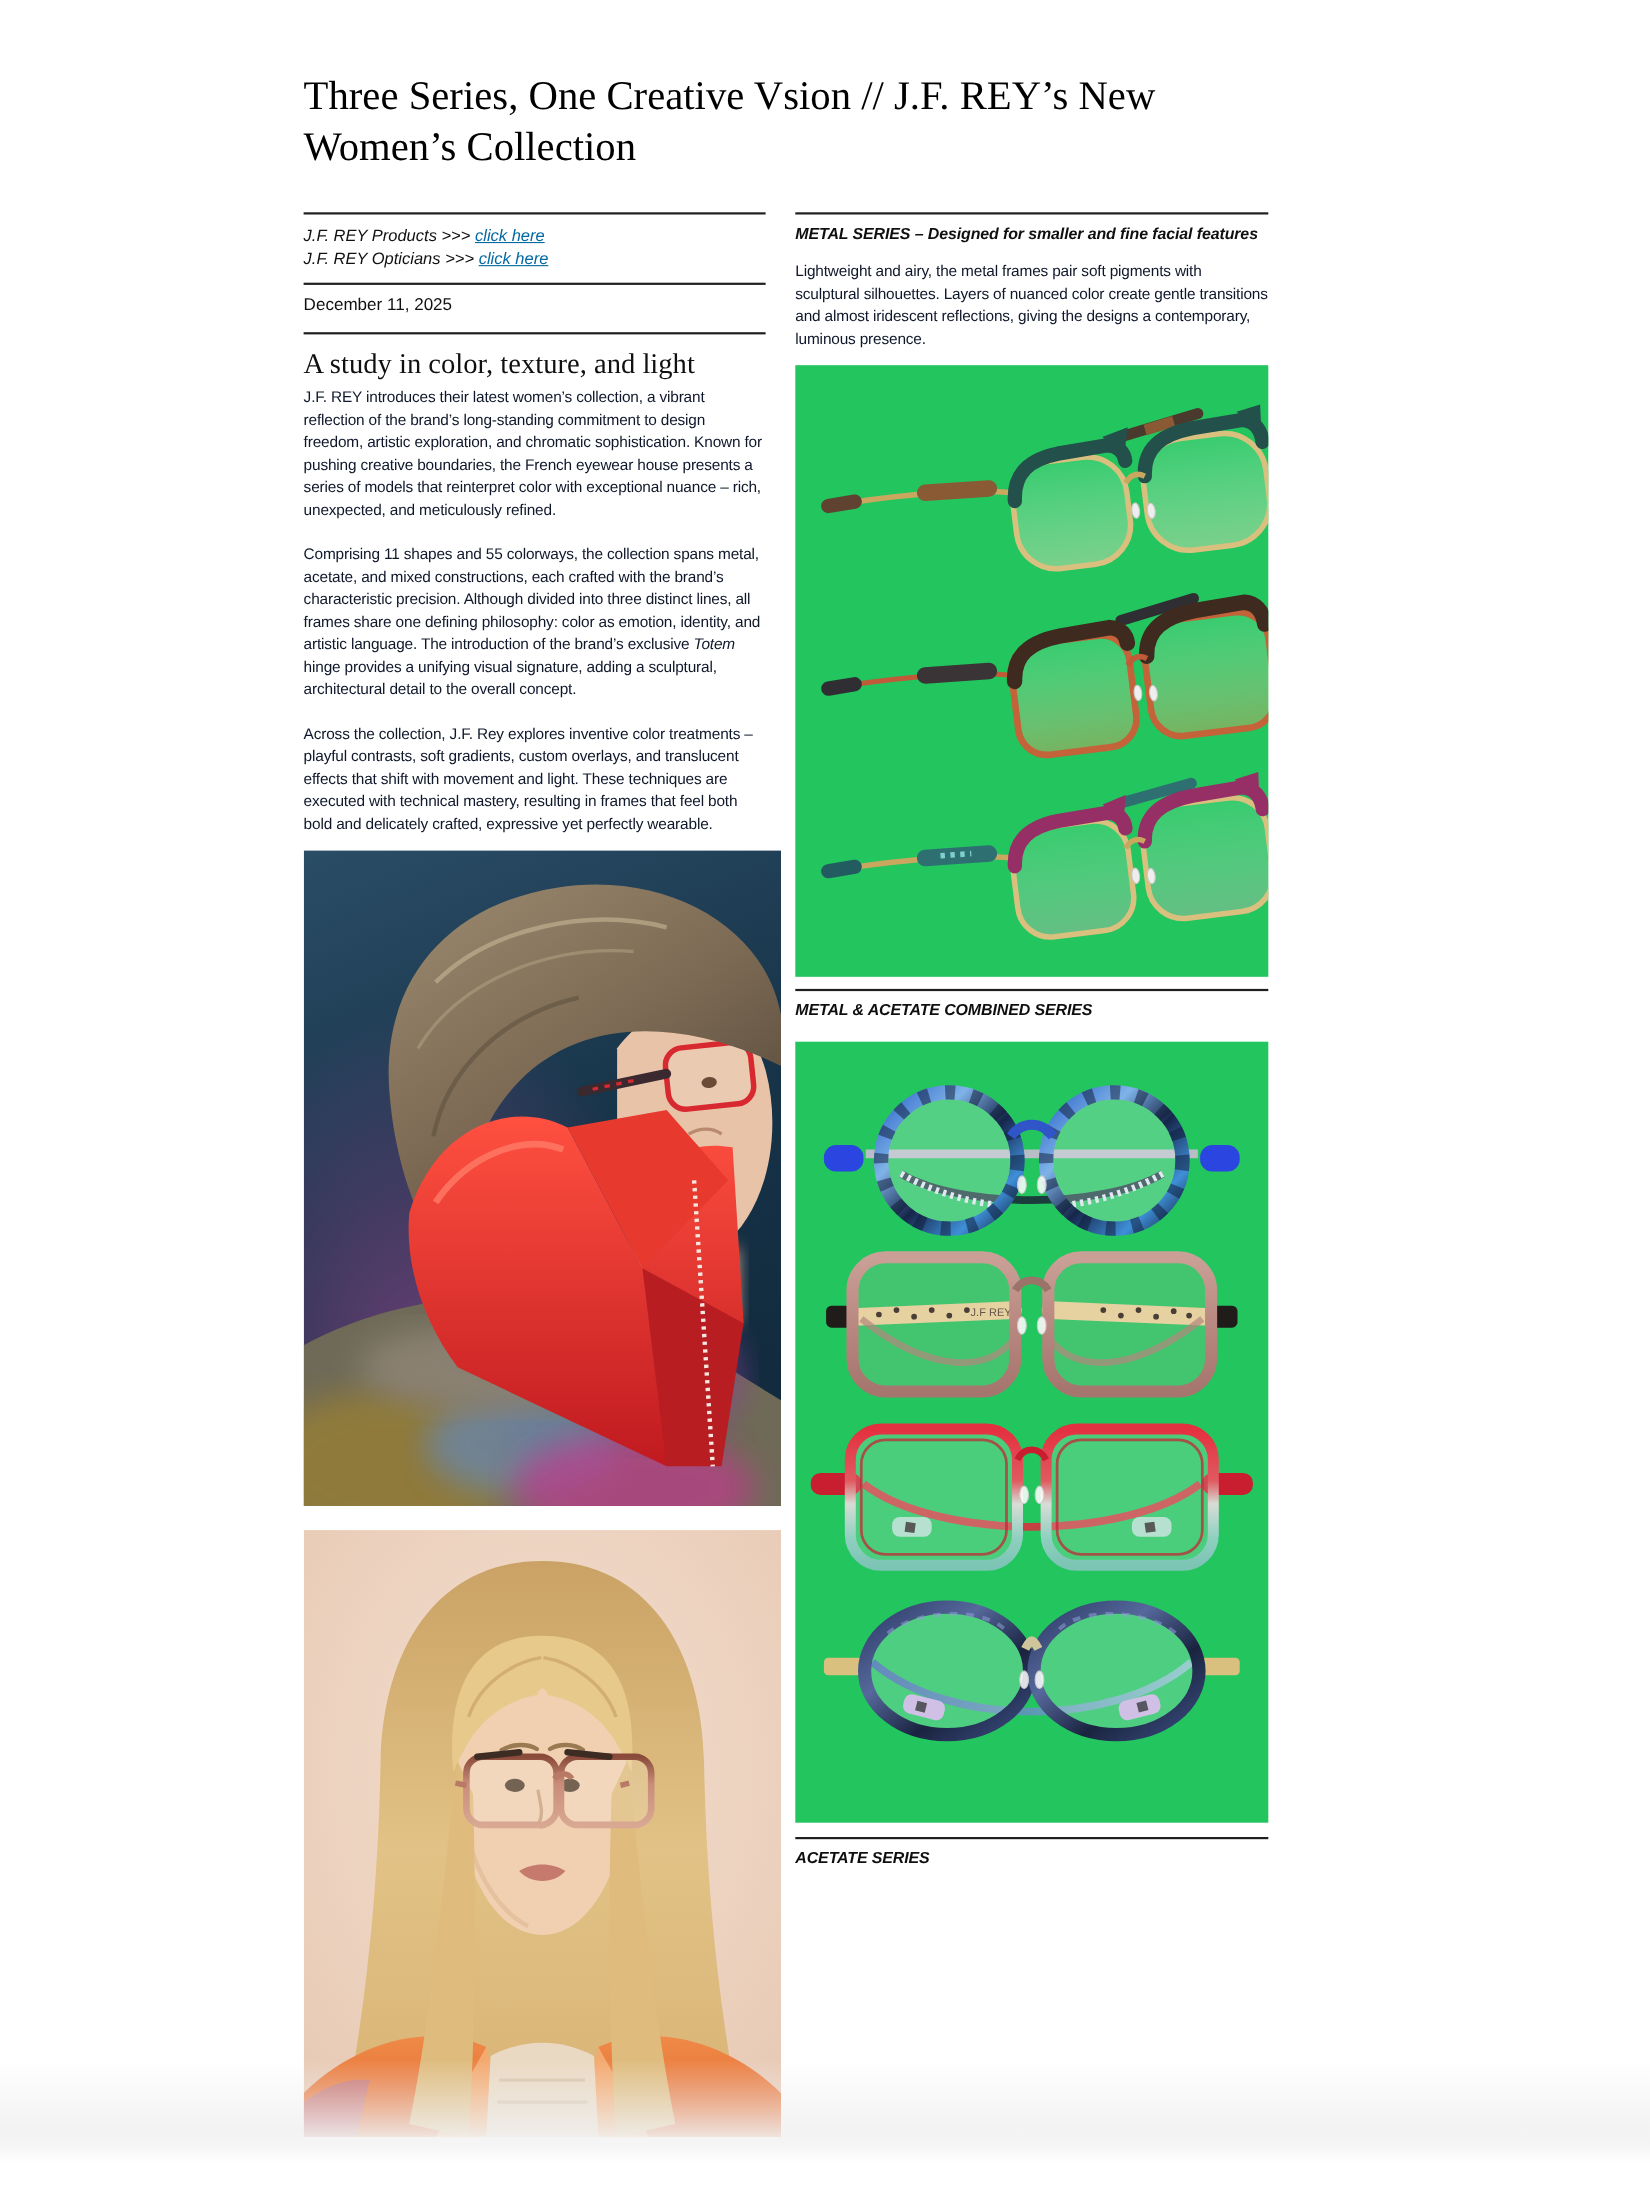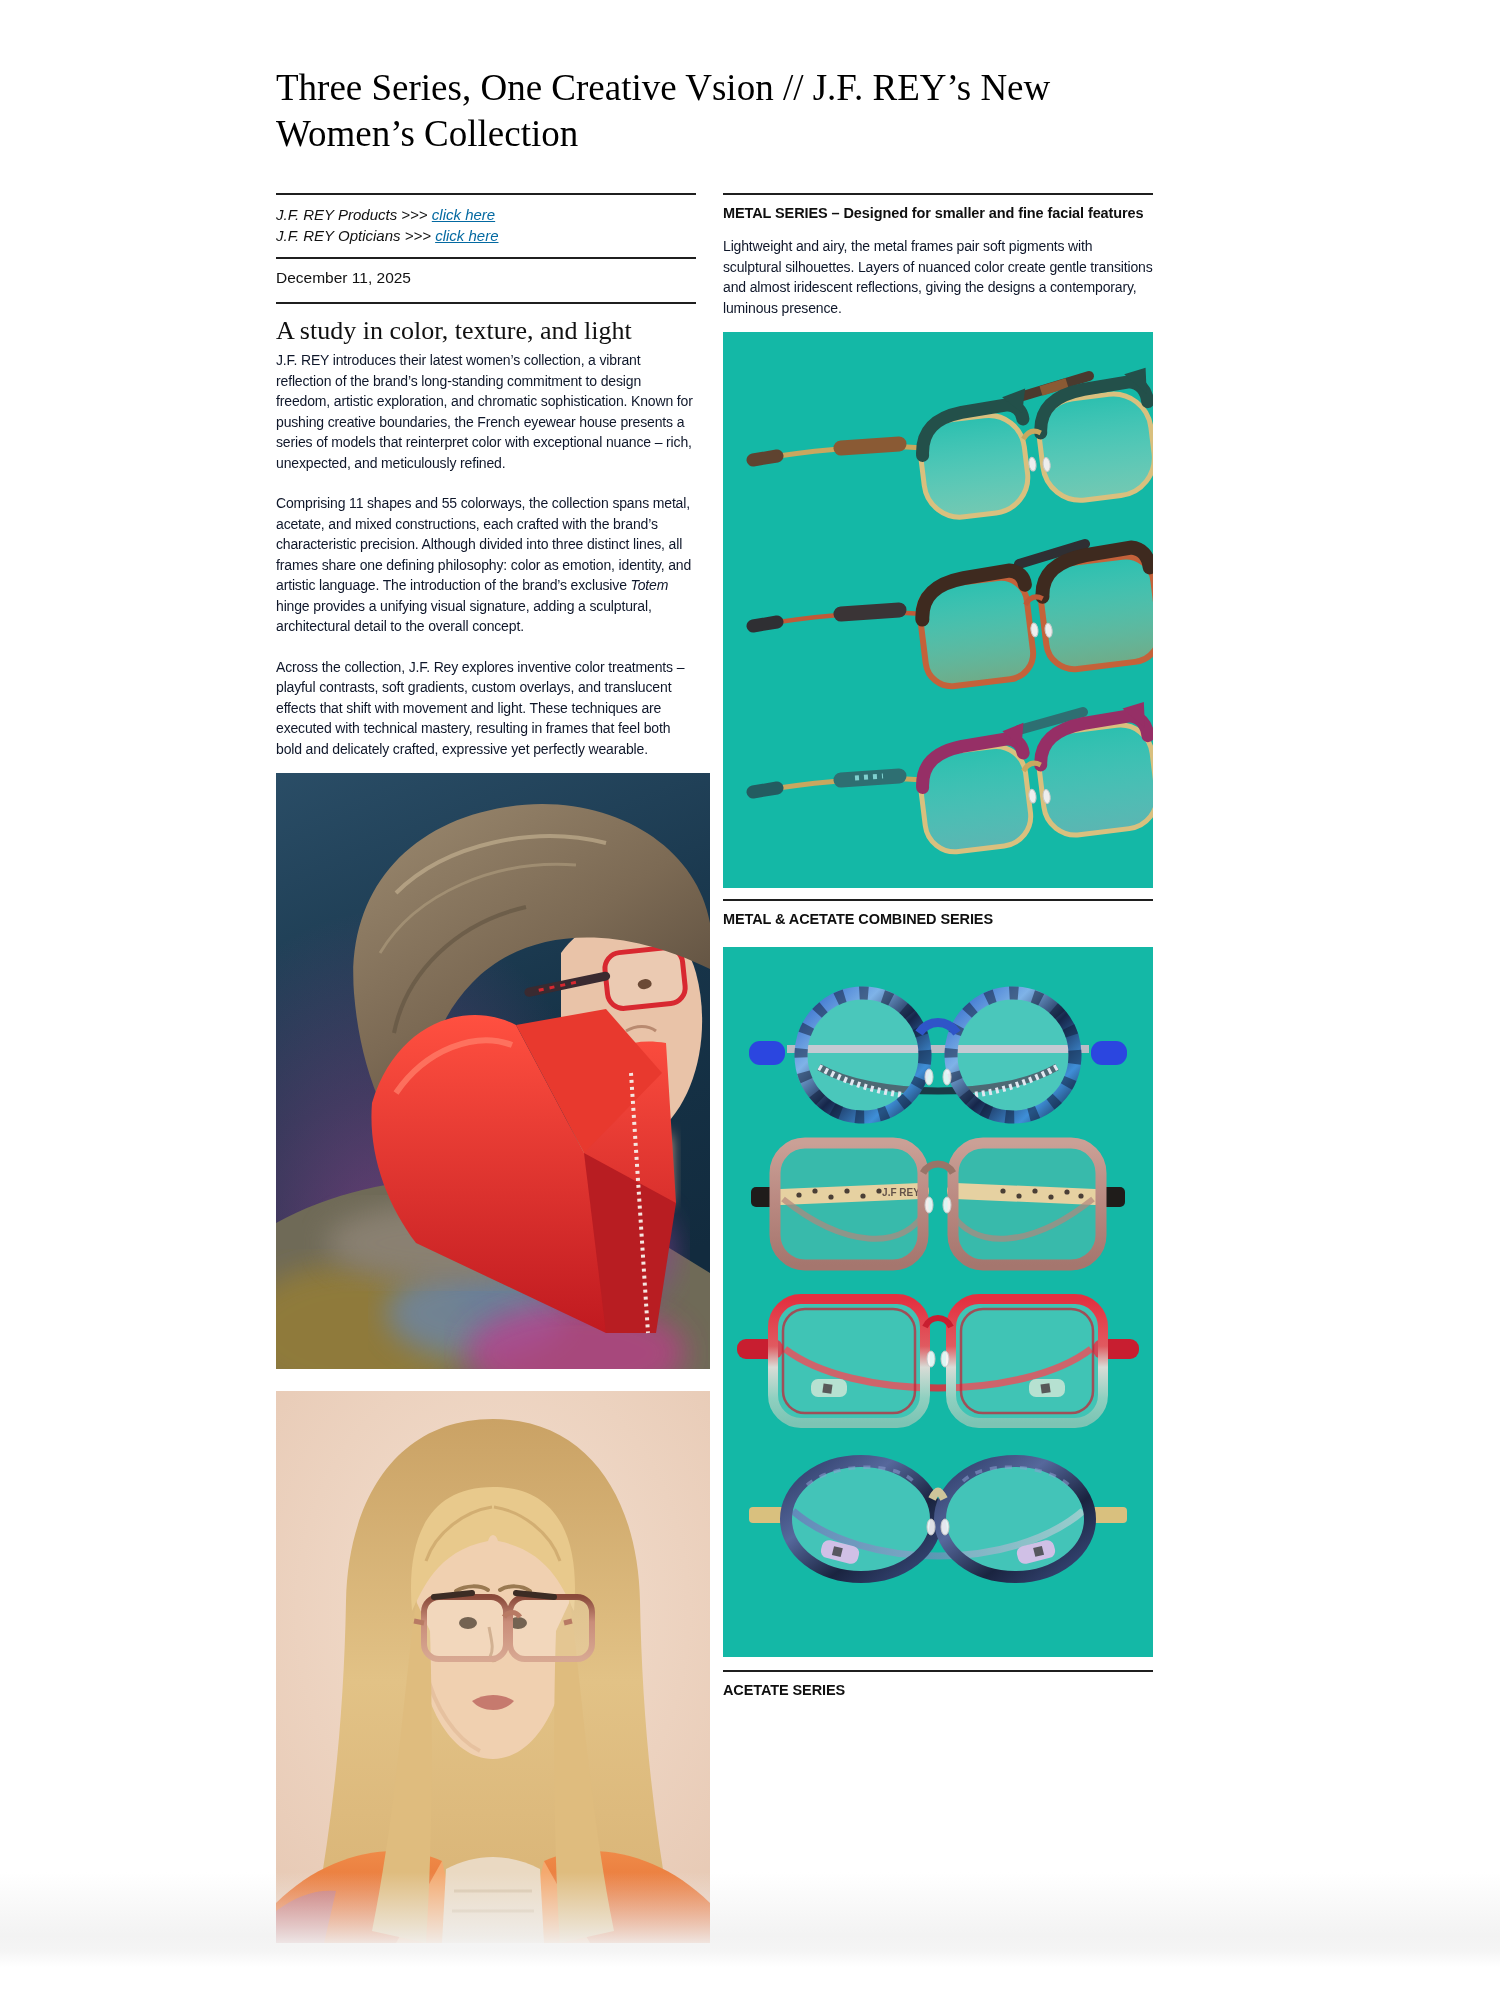--- a/index.html
+++ b/index.html
@@ -20,28 +20,28 @@
   .rule-2{margin-top:11px;}
   .date{margin-top:10px;font-weight:400;font-size:15.5px;line-height:18px;color:#111;}
   .rule-3{margin-top:15px;}
   .subheading{
     margin:12px 0 0;font-family:"Liberation Serif", serif;font-weight:400;
     font-size:26px;line-height:30px;color:#101010;
   }
   p.body{margin:4px 0 0;font-size:14px;line-height:20.5px;letter-spacing:-0.15px;color:#0f172a;}
   p.body + p.body{margin-top:20px;}
   .col-right h3{
-    margin:9px 0 0;font-size:14.5px;font-weight:700;line-height:19px;color:#0f0f0f;letter-spacing:-0.1px;
+    margin:9px 0 0;font-size:14.5px;font-weight:700;line-height:19px;color:#0f0f0f;letter-spacing:-0.1px;font-style:italic;
   }
   .col-right p.body{margin-top:13px;}
   .photo{width:434px;background:#fff;overflow:hidden;}
   .photo svg{display:block;}
   .photo-1{margin-top:14px;height:596px;}
   .photo-2{margin-top:22px;height:552px;}
-  figure{margin:0;padding:0;background:#14b8a6;font-weight:bold;}
+  figure{margin:0;padding:0;background:#22c55e;}
   .fig-metal{margin-top:14px;height:556px;}
   .fig-combined{margin-top:18px;height:710px;}
   .rule-mid{margin-top:11px;}
   .rule-bot{margin-top:13px;}
   .bottom-fade{
     position:absolute;left:0;top:1872px;width:1500px;height:128px;pointer-events:none;
     background:linear-gradient(to bottom, rgba(242,242,242,0) 0%, rgba(240,240,240,0.82) 50%,
       #f5f5f5 62%, #ffffff 74%, #ffffff 100%);
   }
   .it{font-style:italic;}

